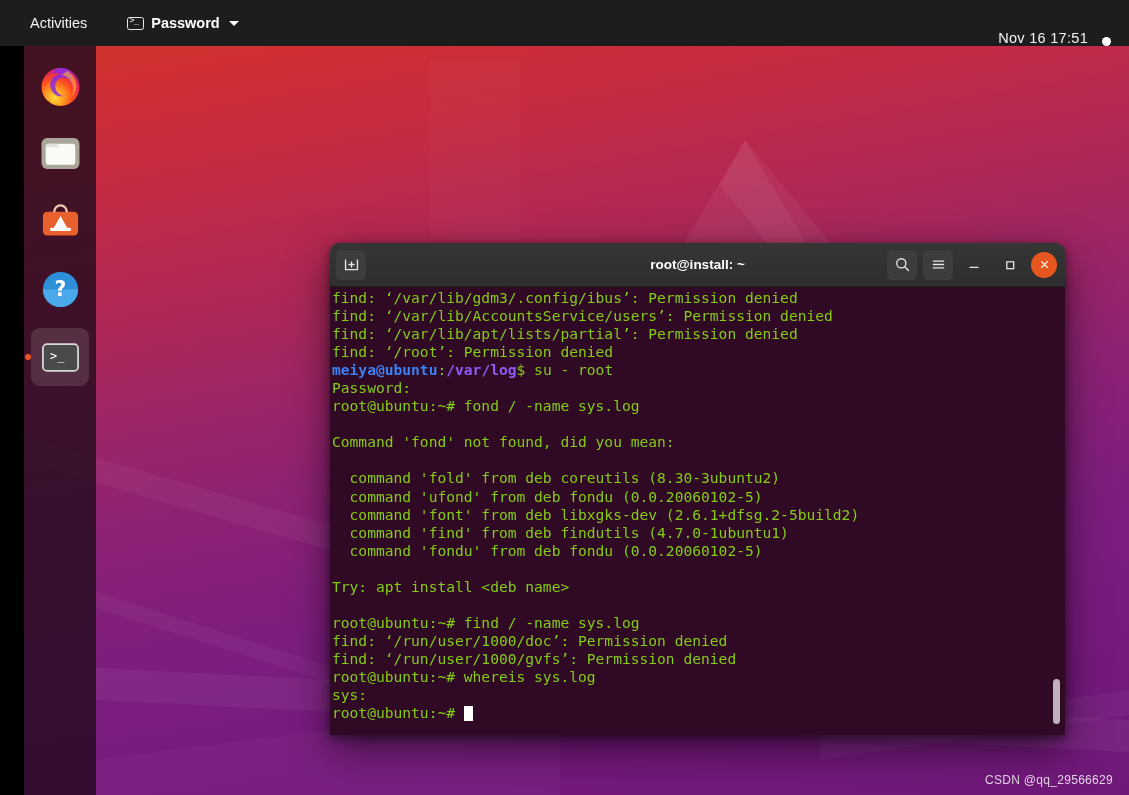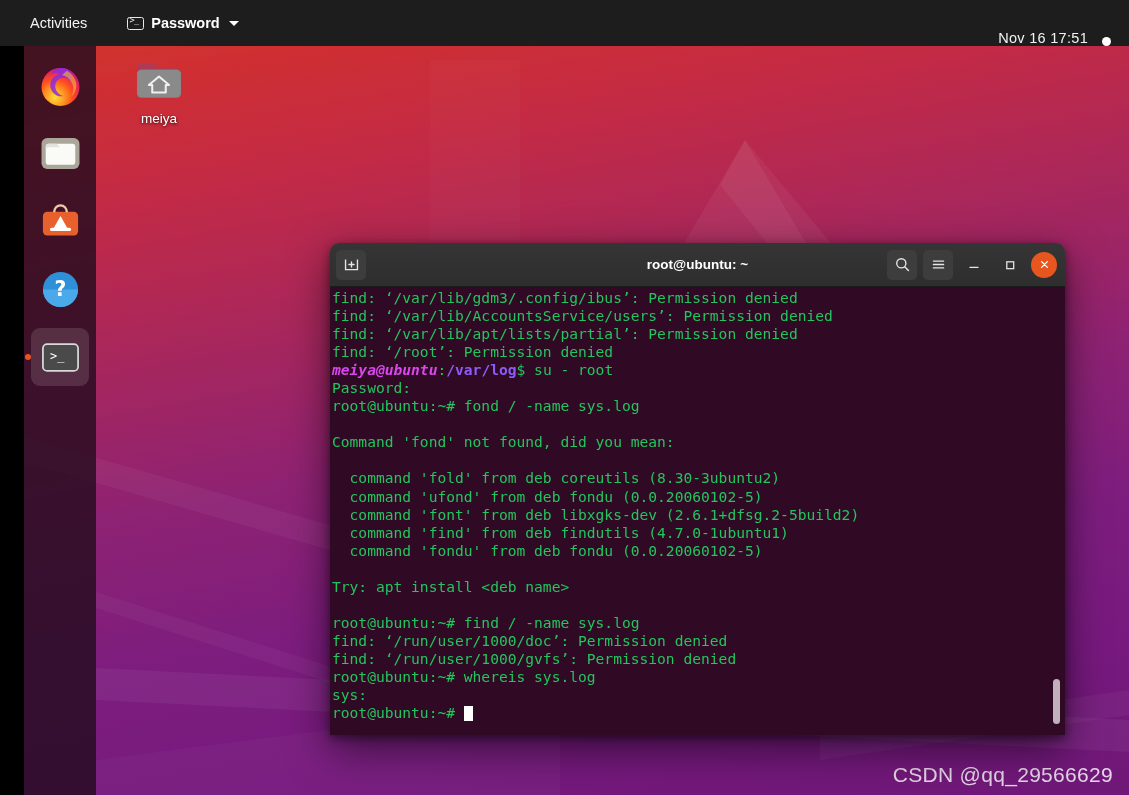--- a/index.html
+++ b/index.html
@@ -203,23 +203,23 @@
     left: 2px; top: 2px;
     padding: 0;
     font-family: "DejaVu Sans Mono", monospace;
     font-size: 14.6px;
     line-height: 18.05px;
     color: #ffffff;
     white-space: pre;
     letter-spacing: 0px;
   }
   #term-text .line { height: 18.05px; }
-  .c-green { color: #d946ef; font-weight: bold; font-style: italic; }
+  .c-green { color: #3b82f6; font-weight: bold; }
   .c-blue  { color: #8b5cf6; font-weight: bold; }
-  .c-white { color: #22c55e; }
+  .c-white { color: #84cc16; }
   .cursor {
     display: inline-block;
     width: 8.8px; height: 15px;
     background: #ffffff;
     vertical-align: -2.5px;
   }
   #scrollbar-track {
     position: absolute;
     right: 2px; top: 0;
     width: 13px; height: 448px;
@@ -230,21 +230,21 @@
     top: 392px;
     width: 7px; height: 45px;
     border-radius: 4px;
     background: rgba(225,215,222,.82);
   }
 
   
   #watermark {
     position: absolute;
     right: 16px; bottom: 8px;
-    font-size: 21px;
+    font-size: 12px;
     color: rgba(255,255,255,.82);
     font-family: "Liberation Sans", sans-serif;
     z-index: 15;
     letter-spacing: .3px;
   }
 </style>
 </head>
 <body>
 
 <div id="screen">
@@ -324,42 +324,33 @@
 
     <div class="dock-item active">
       <span class="run-dot"></span>
       <svg class="ic" viewBox="0 0 64 64">
         <rect x="7" y="13" width="50" height="38" rx="6" fill="#4a4a4a" stroke="#d9d9d9" stroke-width="2.5"></rect>
         <text x="17" y="36" font-family="DejaVu Sans Mono, monospace" font-size="17" fill="#ffffff">&gt;_</text>
       </svg>
     </div>
   </div>
 
-  <div class="desk-icon" style="left:113px; top:52px;">
-    <svg width="54" height="54" viewBox="0 0 64 64">
-      <path d="M6 17a4 4 0 014-4h16l5 6h21a4 4 0 014 4v4H6z" fill="#b03a52"></path>
-      <rect x="6" y="21" width="52" height="33" rx="5" fill="#7d7d7d"></rect>
-      <rect x="6" y="21" width="52" height="33" rx="5" fill="#8a8a8a"></rect>
-      <path d="M32 29 L44 39 H40 V48 H24 V39 H20 Z" fill="none" stroke="#f0f0f0" stroke-width="2.4" stroke-linejoin="round"></path>
-    </svg>
-    <span class="label">meiya</span>
-  </div>
 
 
   <div id="term-window">
 
     <div id="titlebar">
       <div class="tb-btn">
         <svg width="17" height="17" viewBox="0 0 20 20">
           <path d="M3 4v12h14V4" fill="none" stroke="#e6e6e6" stroke-width="1.6"></path>
           <path d="M10 7v6M7 10h6" stroke="#e6e6e6" stroke-width="1.6" stroke-linecap="round"></path>
         </svg>
       </div>
 
-      <div id="title-text">root@ubuntu: ~</div>
+      <div id="title-text">root@install: ~</div>
 
       <div id="tb-right">
         <div class="tb-btn">
           <svg width="17" height="17" viewBox="0 0 20 20">
             <circle cx="8.6" cy="8.6" r="5.4" fill="none" stroke="#e6e6e6" stroke-width="1.6"></circle>
             <path d="M12.6 12.6 L17 17" stroke="#e6e6e6" stroke-width="1.7" stroke-linecap="round"></path>
           </svg>
         </div>
         <div class="tb-btn">
           <svg width="17" height="17" viewBox="0 0 20 20">

